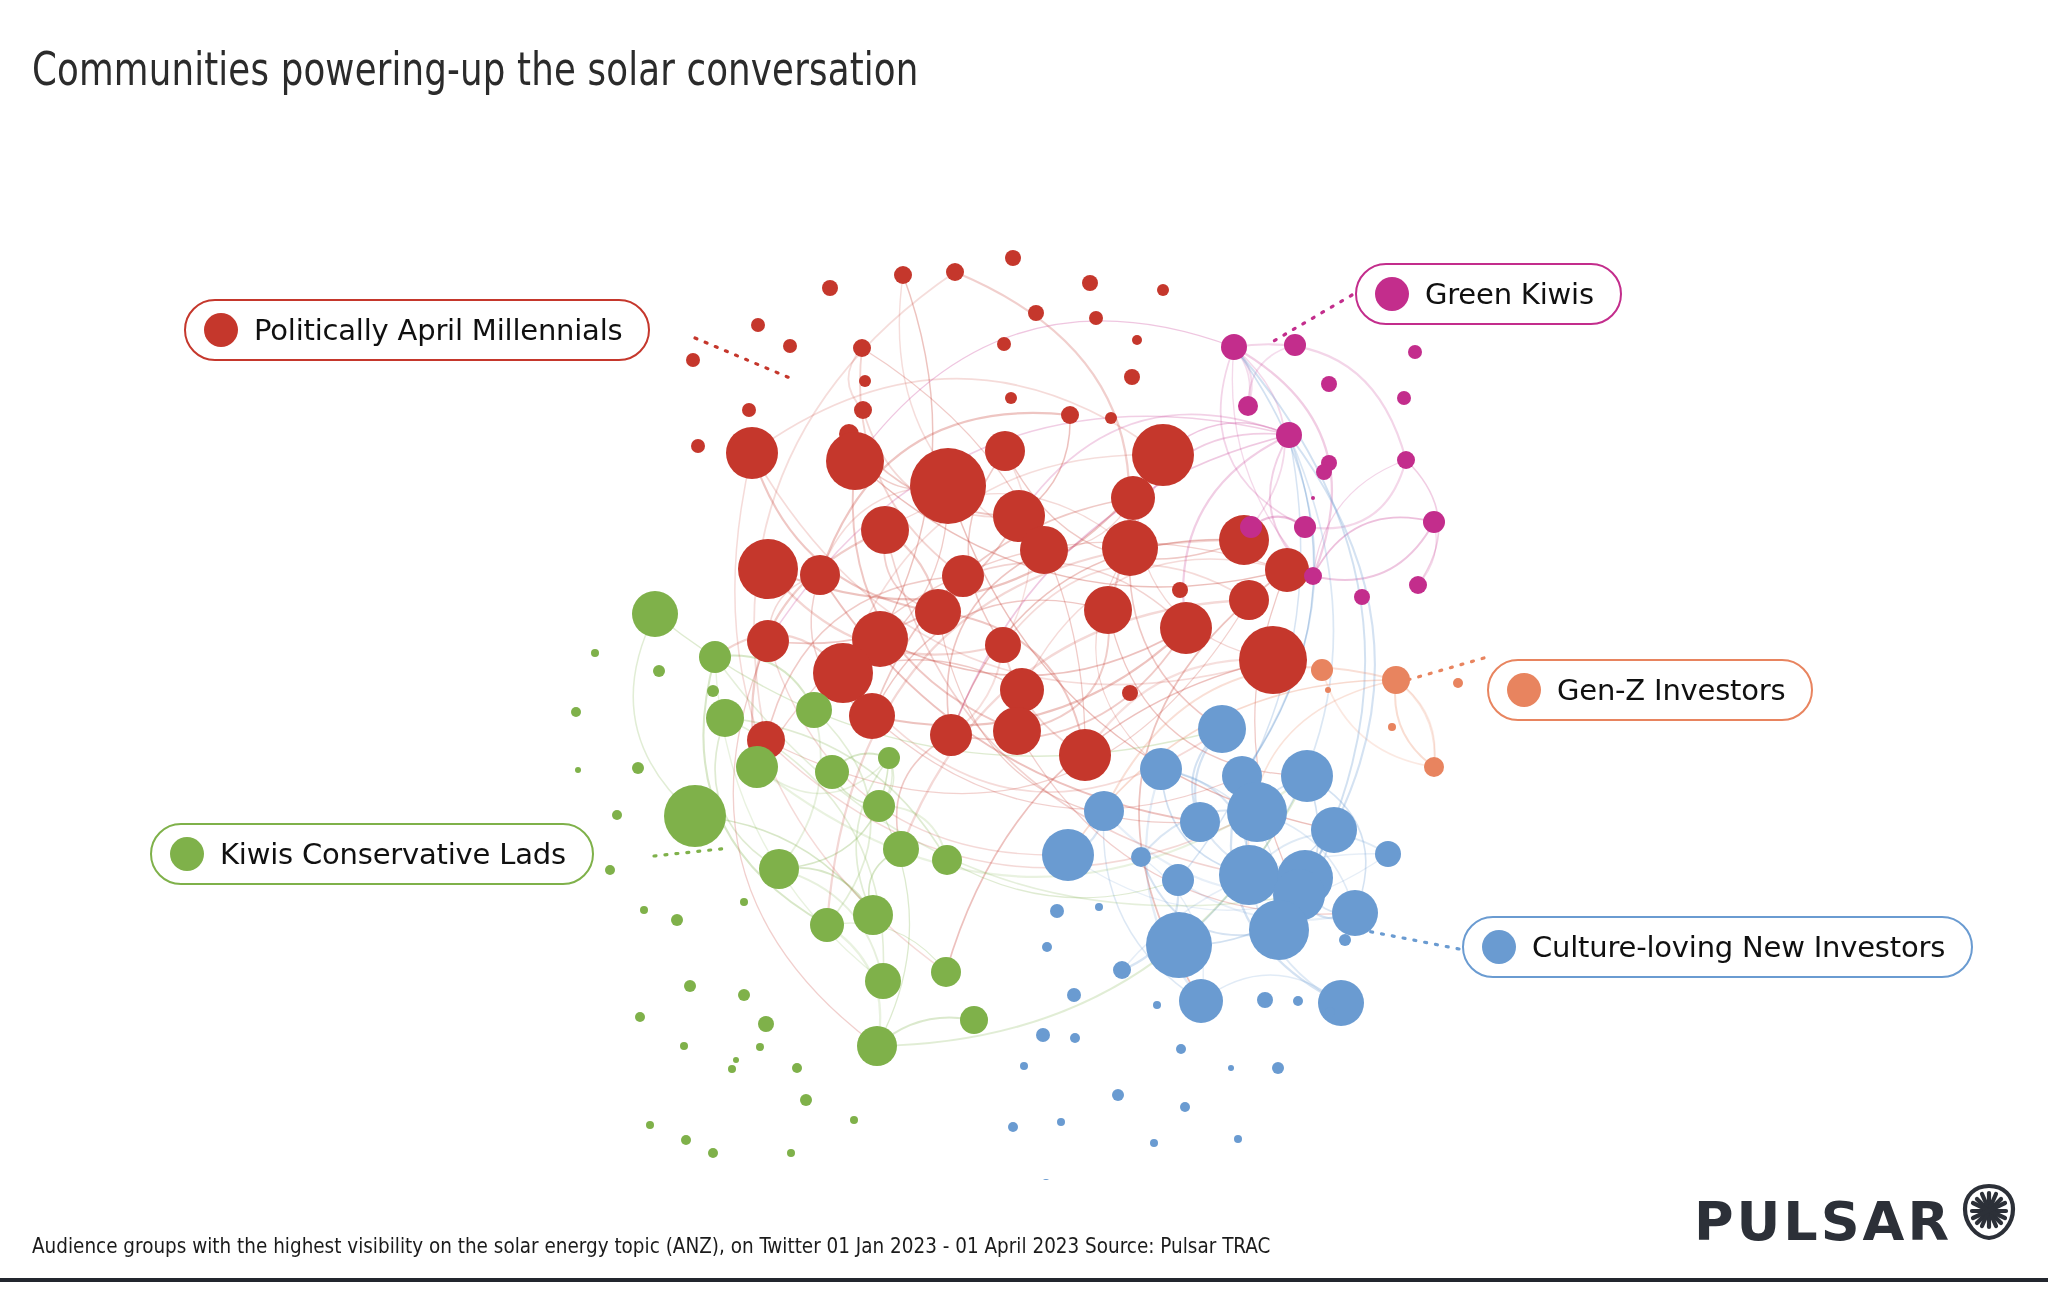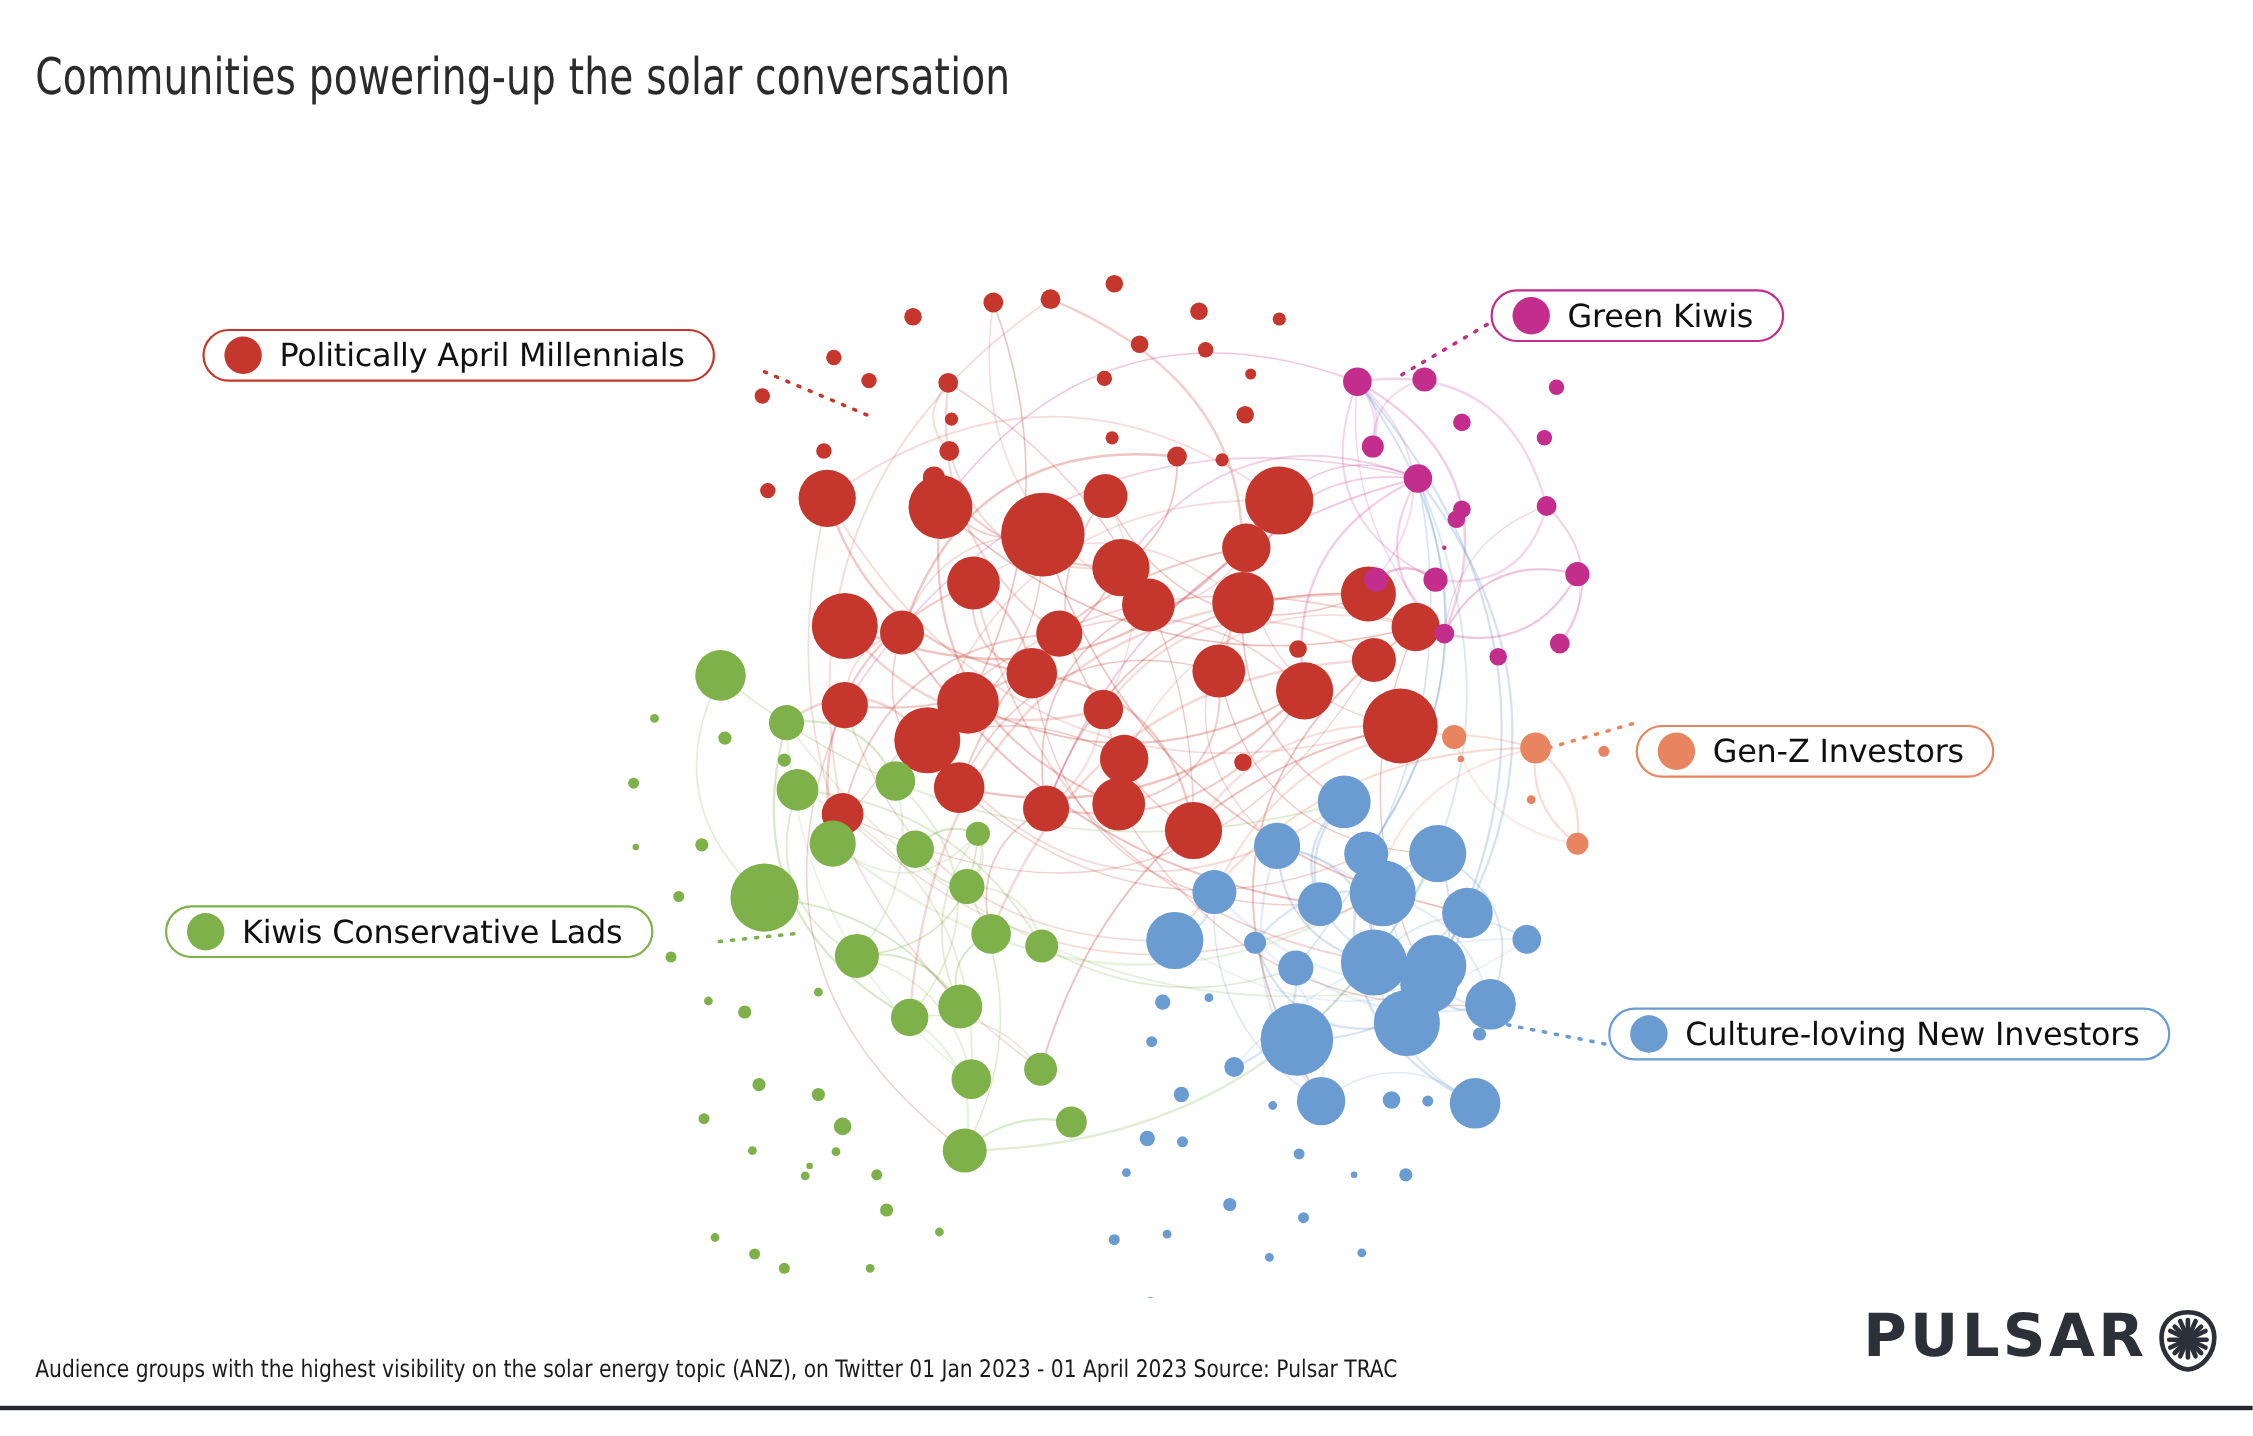--- a/index.html
+++ b/index.html
@@ -32,21 +32,21 @@
     width:2048px; height:1180px;
   }
   #network-svg{ width:100%; height:100%; display:block; }
 
   
   .legend-pill{
     position:absolute;
     display:flex;
     align-items:center;
     gap:16px;
-    height:48px;
+    height:62px;
     padding:0 26px 0 18px;
     border-radius:34px;
     background:#ffffff;
     border:2.5px solid #888;
     white-space:nowrap;
     z-index:20;
   }
   .legend-dot{
     width:34px; height:34px;
     border-radius:50%;
@@ -82,21 +82,21 @@
     transform:scaleX(0.93);
     transform-origin:left top;
     white-space:nowrap;
   }
 
   
   #brand-logo{
     position:absolute;
     right:28px; top:1188px;
     display:flex;
-    align-items:flex-start;
+    align-items:center;
     gap:6px;
     height:68px;
   }
   #brand-wordmark{
     font-size:54px;
     font-weight:700;
     letter-spacing:3px;
     color:#2c3038;
     font-family:"DejaVu Sans","Liberation Sans", sans-serif;
     line-height:1;

